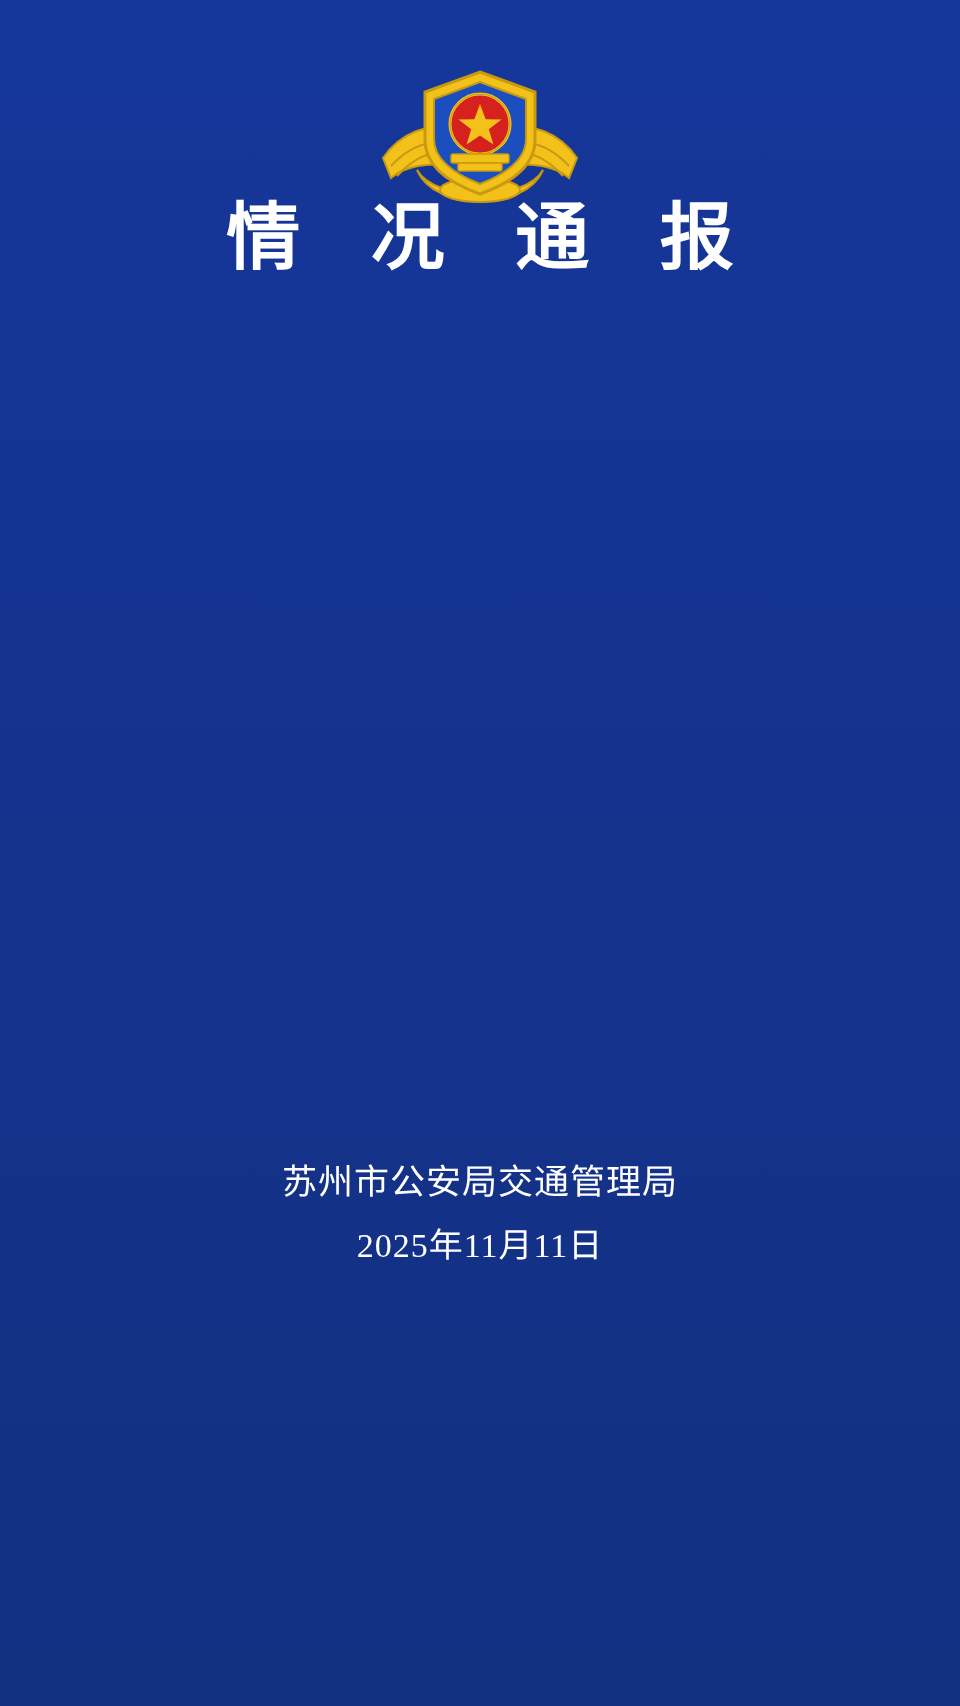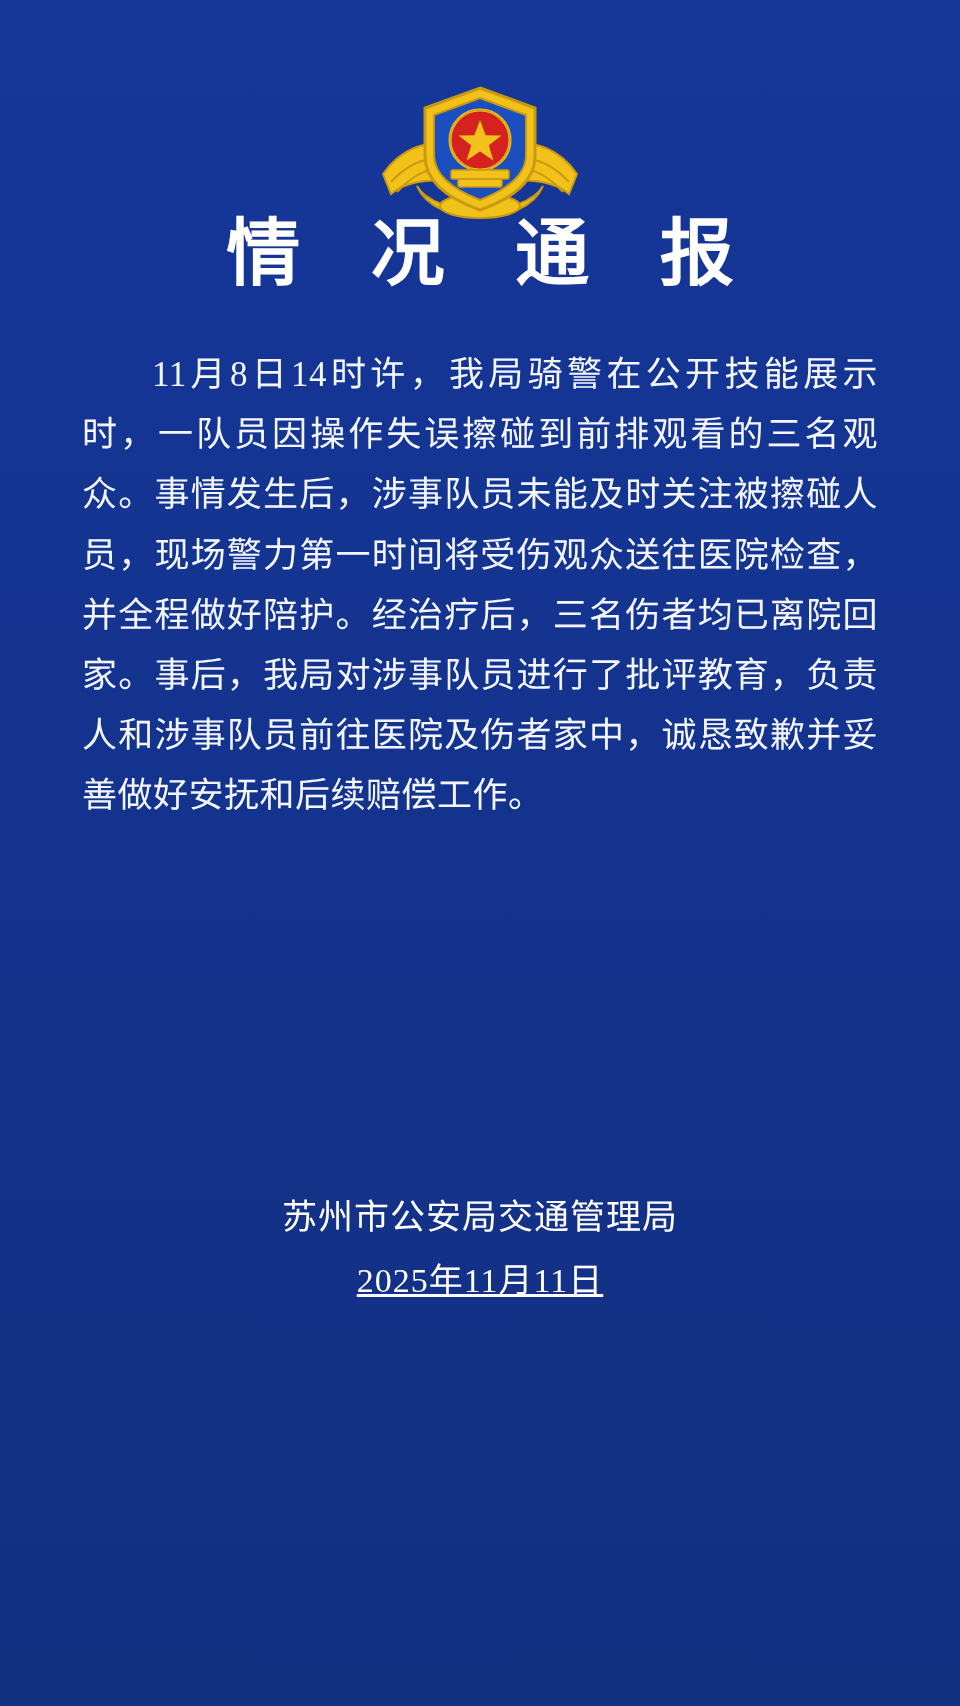--- a/index.html
+++ b/index.html
@@ -13,21 +13,21 @@
     overflow: hidden;
     font-family: "Liberation Serif", "DejaVu Serif", serif;
   }
 
   .poster {
     position: relative;
     width: 960px;
     height: 1706px;
     background: linear-gradient(180deg, #15379a 0%, #14338e 45%, #123080 100%);
     box-sizing: border-box;
-    padding: 16px 82px;
+    padding: 0 82px;
     color: #ffffff;
   }
 
   
   .emblem-wrap {
     padding-top: 62px;
     display: flex;
     justify-content: center;
     align-items: flex-start;
     height: 170px;
@@ -67,35 +67,33 @@
     letter-spacing: 0.5px;
   }
 
   
   .signature {
     position: absolute;
     left: 0;
     right: 0;
     top: 1155px;
     text-align: center;
-    margin-top: 35px;
   }
   .sig-org {
     font-size: 35px;
     line-height: 1.6;
     color: #ffffff;
     letter-spacing: 1px;
   }
   .sig-date {
     font-size: 34px;
     line-height: 1.7;
     color: #ffffff;
     letter-spacing: 1px;
     margin-top: 6px;
-    text-decoration: underline;
   }
 </style>
 </head>
 <body>
 
 <div class="poster">
 
   <div class="emblem-wrap">
     <svg class="emblem" viewBox="0 0 230 160" aria-hidden="true">
 
@@ -119,21 +117,20 @@
       <rect x="86" y="92" width="58" height="9" rx="2" fill="#f2c21a" stroke="#c99a10" stroke-width="1.5"></rect>
       <rect x="93" y="101" width="44" height="8" rx="2" fill="#f2c21a" stroke="#c99a10" stroke-width="1.5"></rect>
 
       <circle cx="115" cy="62" r="30" fill="none" stroke="#c99a10" stroke-width="1"></circle>
     </svg>
   </div>
 
   <h1 class="title">情 况 通 报</h1>
 
   <div class="body-text">
-    <p class="para">11月8日14时许，我局骑警在公开技能展示时，一队员因操作失误擦碰到前排观看的三名观众。事情发生后，涉事队员未能及时关注被擦碰人员，现场警力第一时间将受伤观众送往医院检查，并全程做好陪护。经治疗后，三名伤者均已离院回家。事后，我局对涉事队员进行了批评教育，负责人和涉事队员前往医院及伤者家中，诚恳致歉并妥善做好安抚和后续赔偿工作。</p>
   </div>
 
   <div class="signature">
     <div class="sig-org">苏州市公安局交通管理局</div>
     <div class="sig-date">2025年11月11日</div>
   </div>
 
 </div>
 
 </body></html>

